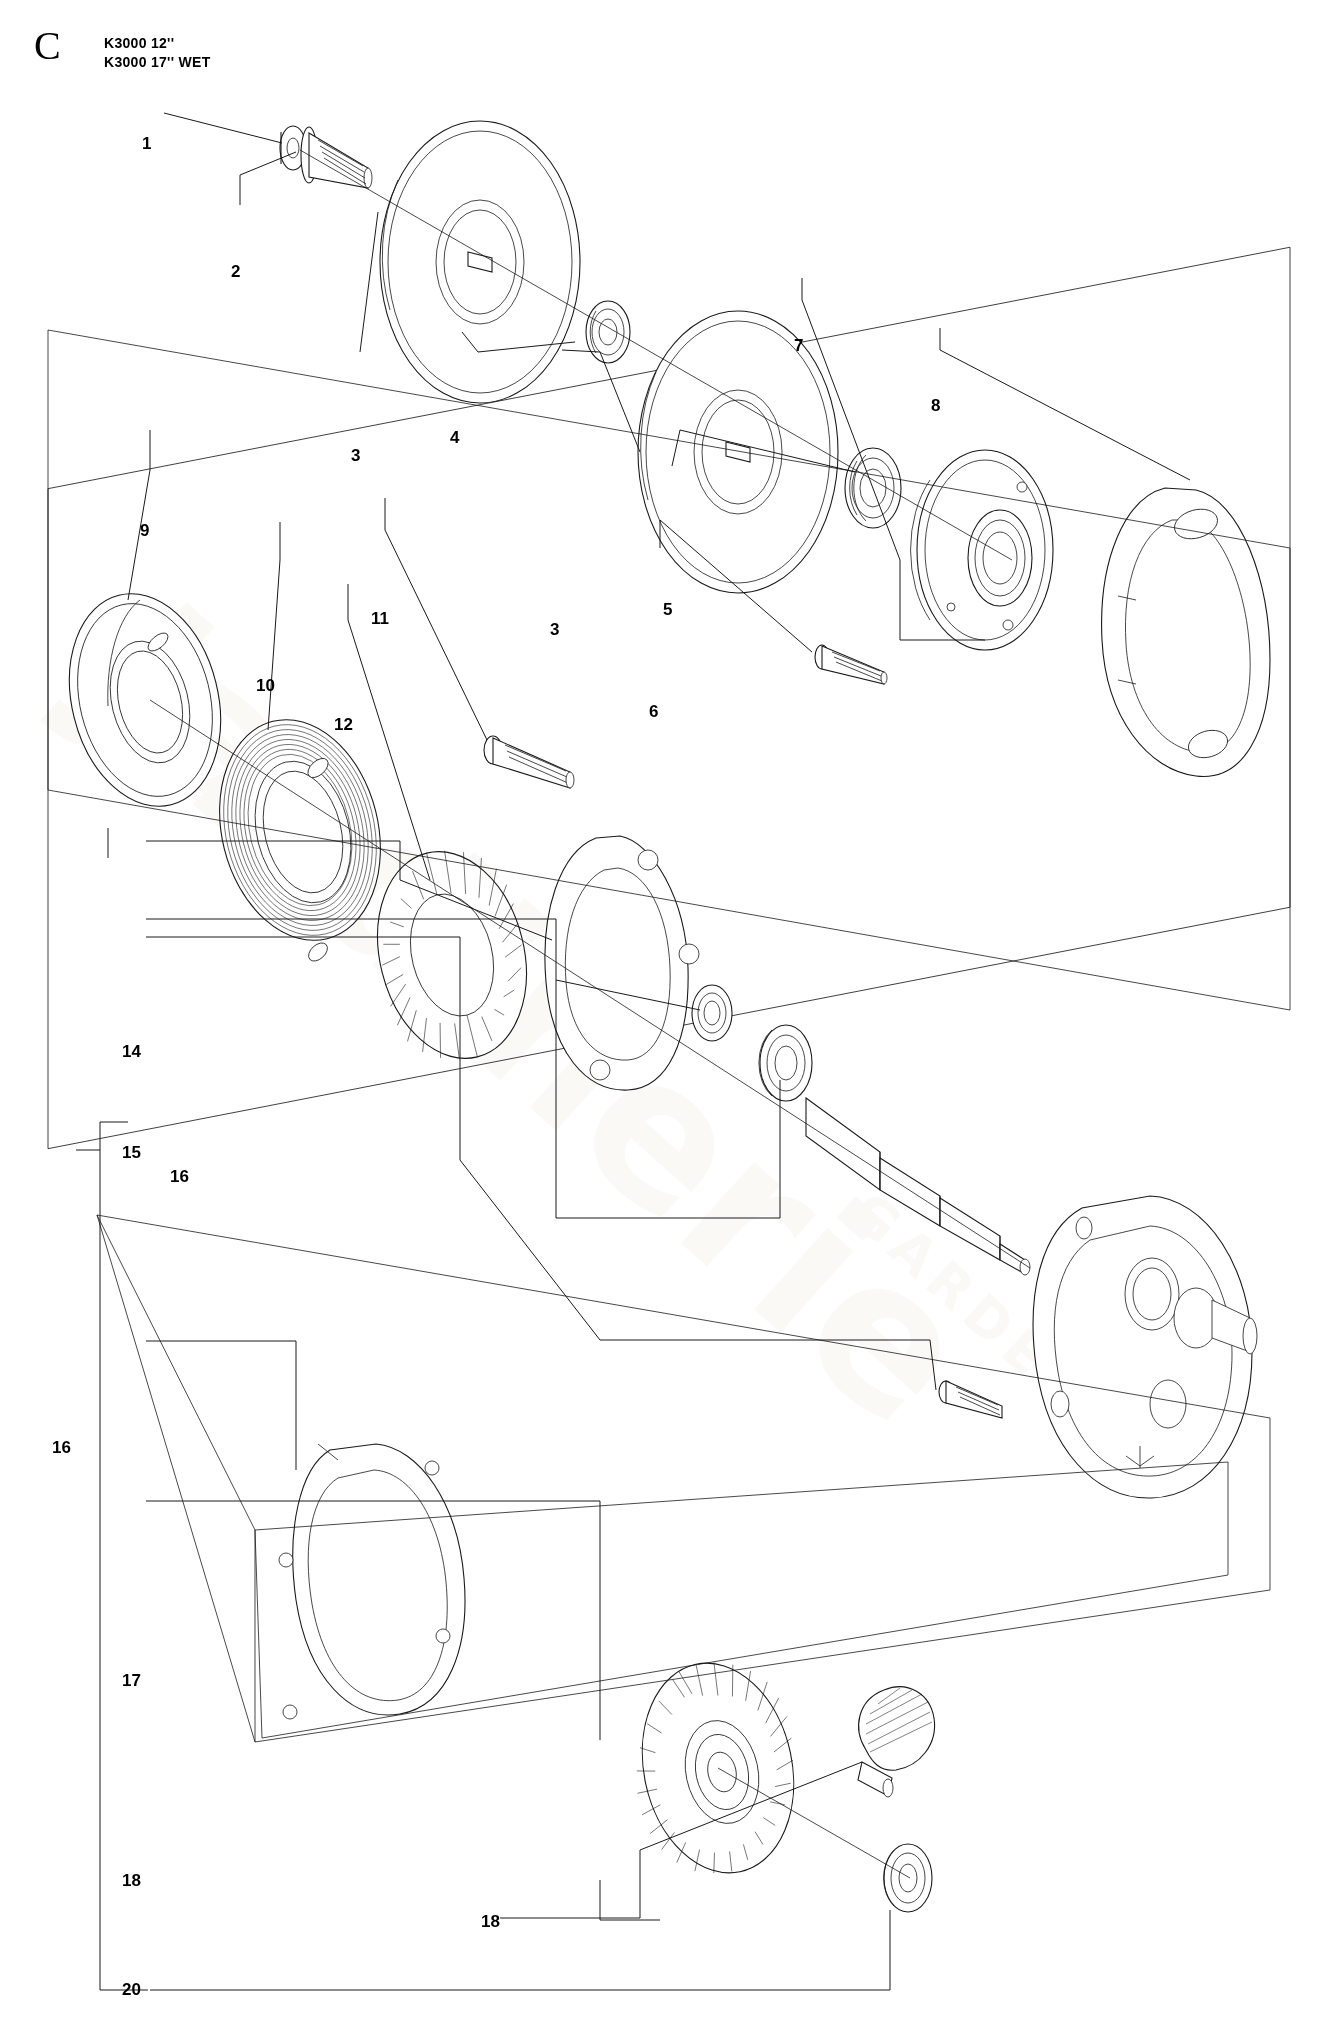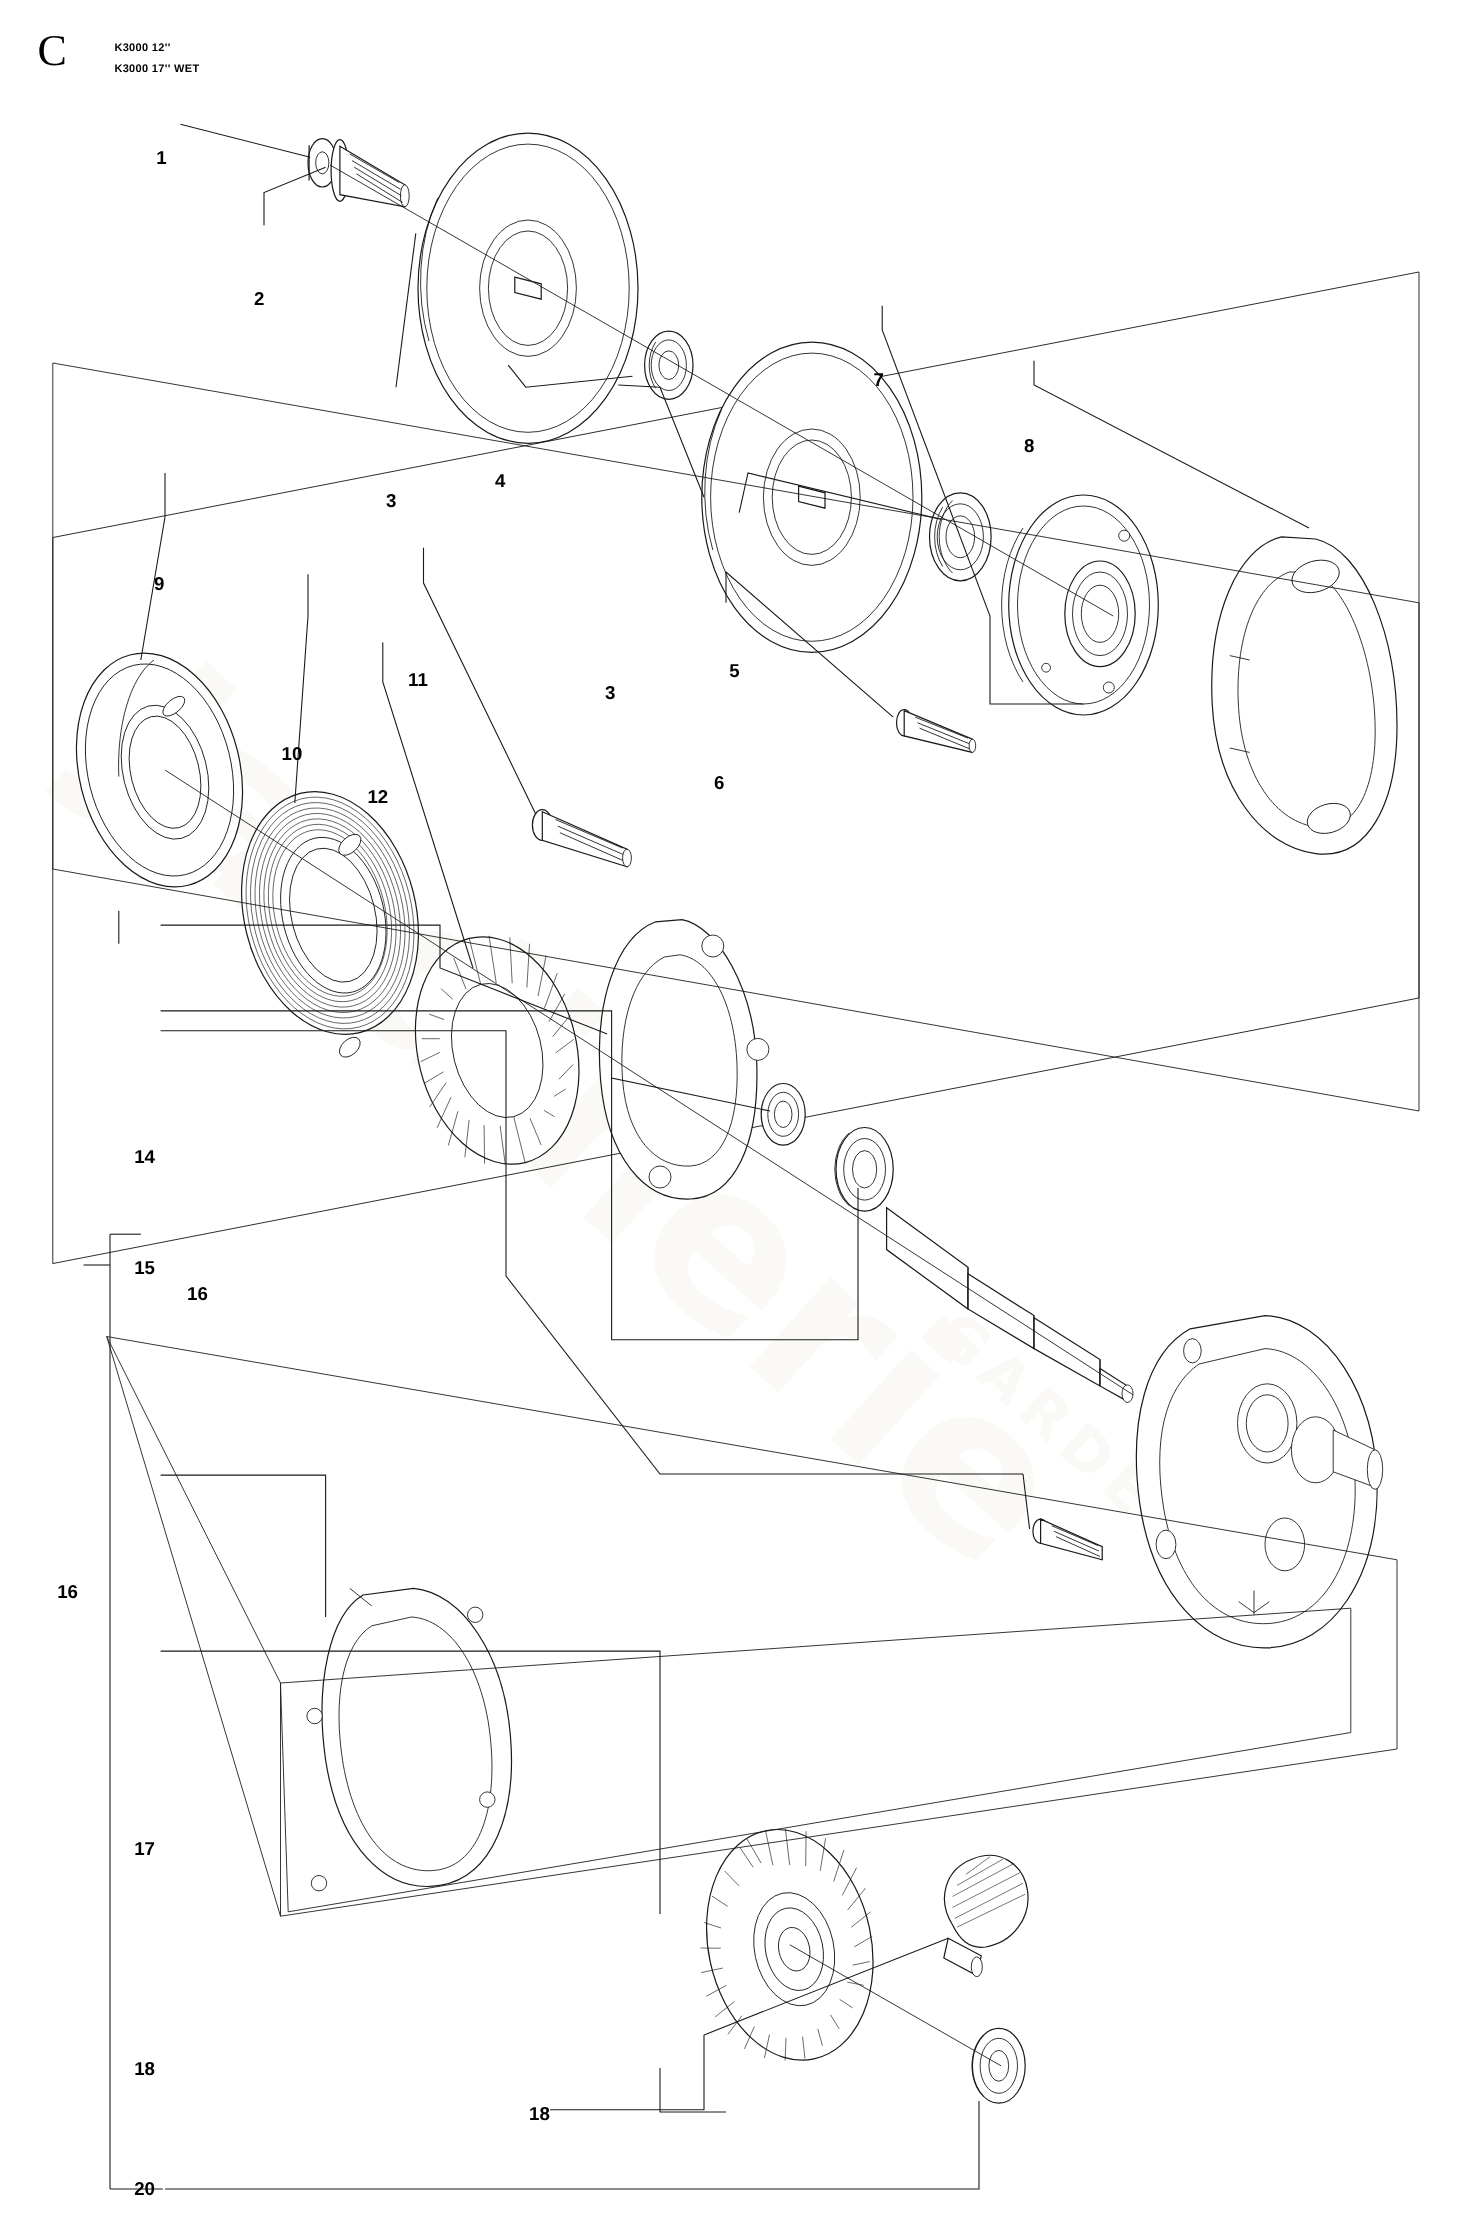--- a/index.html
+++ b/index.html
@@ -34,21 +34,21 @@
     font-size: 40px;
     line-height: 40px;
     font-weight: 400;
     font-family: "Liberation Serif", serif;
     letter-spacing: 0px;
   }
   #model-lines {
     position: absolute;
     left: 104px;
     top: 34px;
-    font-size: 10px;
+    font-size: 14px;
     line-height: 19px;
     font-weight: bold;
     letter-spacing: 0.3px;
   }
   
   #watermark {
     position: absolute;
     left: 0; top: 0;
     width: 1328px; height: 2017px;
     pointer-events: none;

